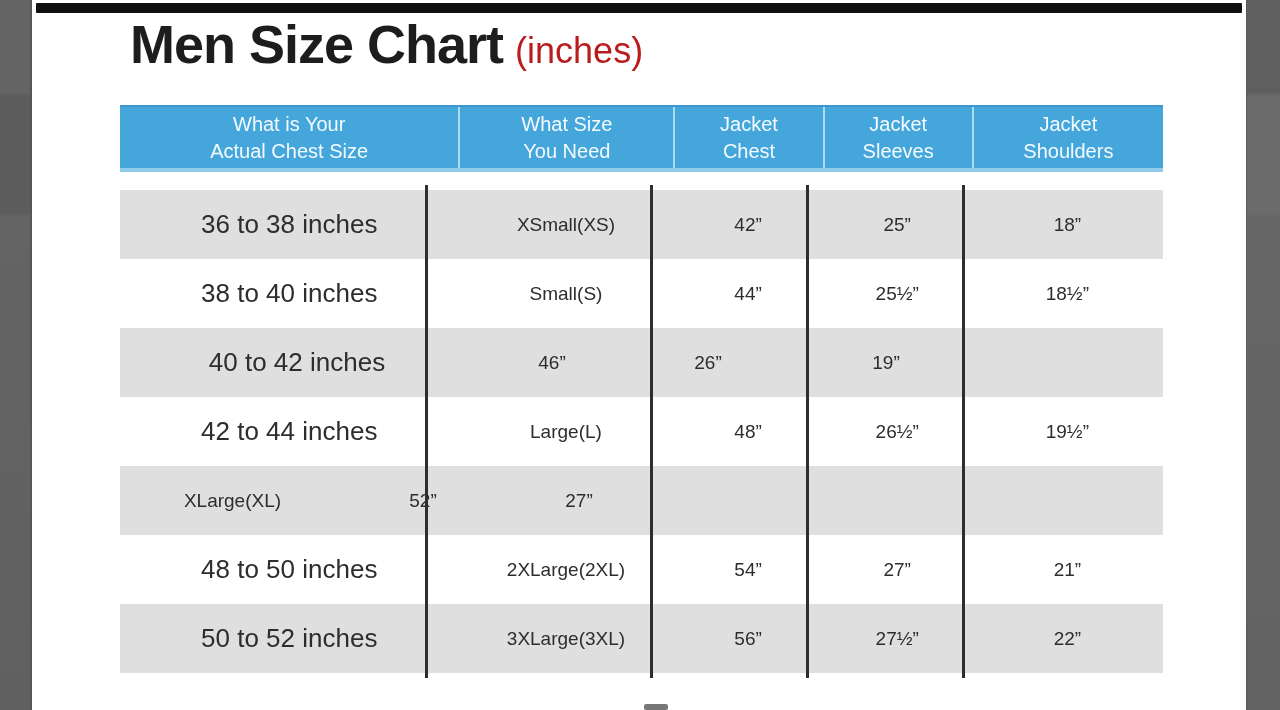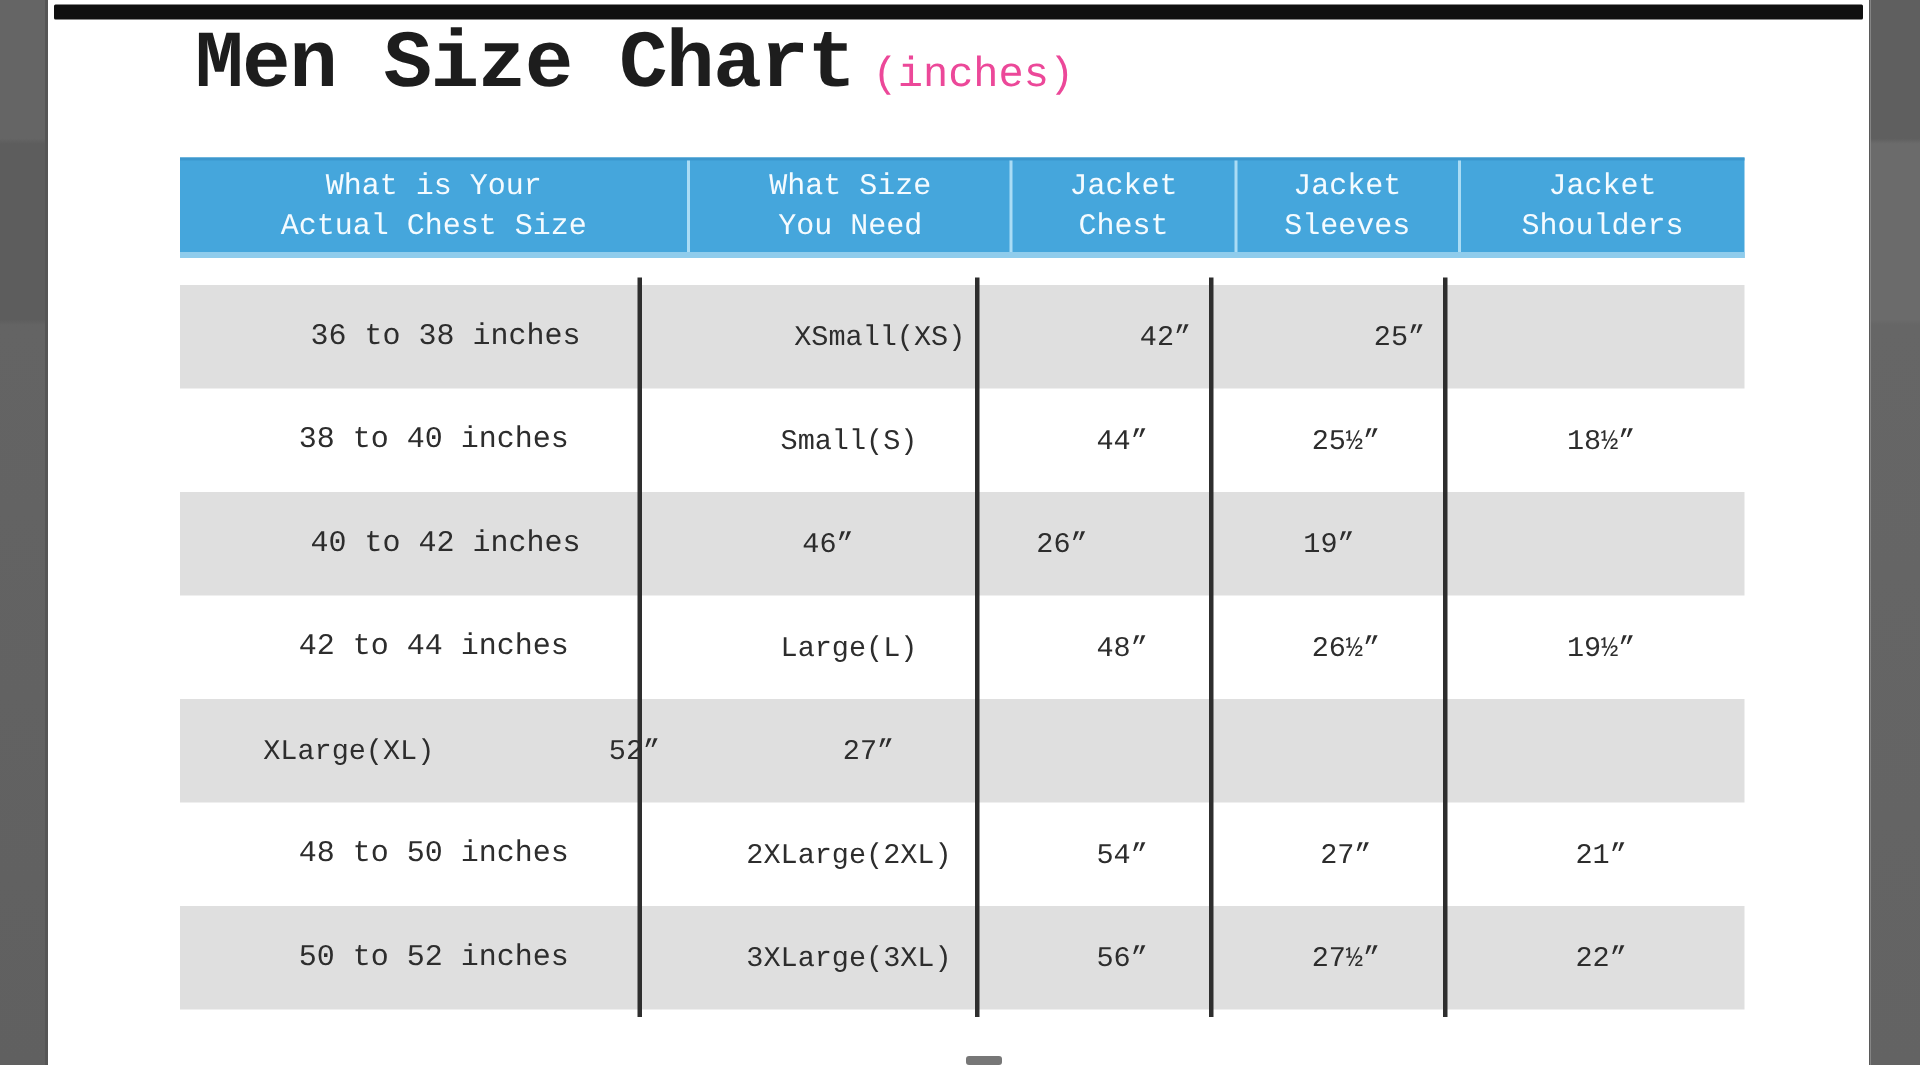--- a/index.html
+++ b/index.html
@@ -1,18 +1,18 @@
 <!DOCTYPE html>
 <html><head>
 <meta charset="utf-8">
 <style>
   html,body{margin:0;padding:0;background:#ffffff;}
   .canvas{
     position:relative;width:1280px;height:710px;overflow:hidden;
-    background:#ffffff;font-family:Liberation Mono, monospace;
+    background:#ffffff;font-family:Liberation Sans, sans-serif;
   }
   
   .pillar-left{
     position:absolute;left:0;top:0;width:30px;height:710px;
     background:linear-gradient(180deg,#656565 0%,#656565 13%,#5d5d5d 13.5%,#5d5d5d 30%,#646464 30.5%,#606060 100%);
     border-right:2px solid #565656;
   }
   .pillar-right{
     position:absolute;right:0;top:0;width:33px;height:710px;
     background:linear-gradient(180deg,#5f5f5f 0%,#5f5f5f 13%,#6b6b6b 13.5%,#6b6b6b 30%,#666666 30.5%,#636363 100%);
@@ -27,41 +27,41 @@
     background:#4a4a4a;opacity:.75;border-radius:2px;
   }
   
   .title-row{
     position:absolute;left:130px;top:14px;display:flex;align-items:baseline;gap:12px;
   }
   .title-row h1{
     margin:0;font-size:54px;line-height:1.12;font-weight:600;
     color:#1d1d1d;letter-spacing:-1px;
   }
-  .title-unit{font-size:28px;color:#ec4899;font-weight:400;}
+  .title-unit{font-size:36px;color:#b91c1c;font-weight:400;}
   
   .size-table{position:absolute;left:120px;top:105px;width:1043px;}
   .thead{
     display:flex;height:67px;background:#45a6dc;
     border-top:2px solid #3d97cd;border-bottom:4px solid #8fccec;
     box-sizing:border-box;
   }
   .th{
     display:flex;flex-direction:column;justify-content:center;align-items:center;
     color:#f4fbff;font-size:20px;line-height:27px;text-align:center;
     box-sizing:border-box;
   }
   .th + .th{border-left:2px solid #aadcf5;}
   .tbody{position:relative;margin-top:18px;}
   .tr{display:flex;height:69px;align-items:center;}
   .tr.alt{background:#dfdfdf;}
   .td{
     text-align:center;color:#2d2d2d;font-size:19px;box-sizing:border-box;
   }
-  .td.c0{font-size:20px;}
+  .td.c0{font-size:26px;}
   .c0{width:354px;justify-content:center;}
   .c1{width:225px;}
   .c2{width:156px;}
   .c3{width:156px;}
   .c4{width:200px;}
   .vline{
     position:absolute;top:-5px;bottom:-5px;width:3px;background:#2e2e2e;
   }
   .vline.v0{left:305px;}
   .vline.v1{left:530px;}
@@ -112,20 +112,21 @@
       <div class="vline v0"></div>
       <div class="vline v1"></div>
       <div class="vline v2"></div>
       <div class="vline v3"></div>
 
       <div class="tr alt">
         <div class="td c0">36 to 38 inches</div>
         <div class="td c1">XSmall(XS)</div>
         <div class="td c2">42”</div>
         <div class="td c3">25”</div>
+        <div class="td c4">18”</div>
       </div>
 
       <div class="tr">
         <div class="td c0">38 to 40 inches</div>
         <div class="td c1">Small(S)</div>
         <div class="td c2">44”</div>
         <div class="td c3">25½”</div>
         <div class="td c4">18½”</div>
       </div>
 

